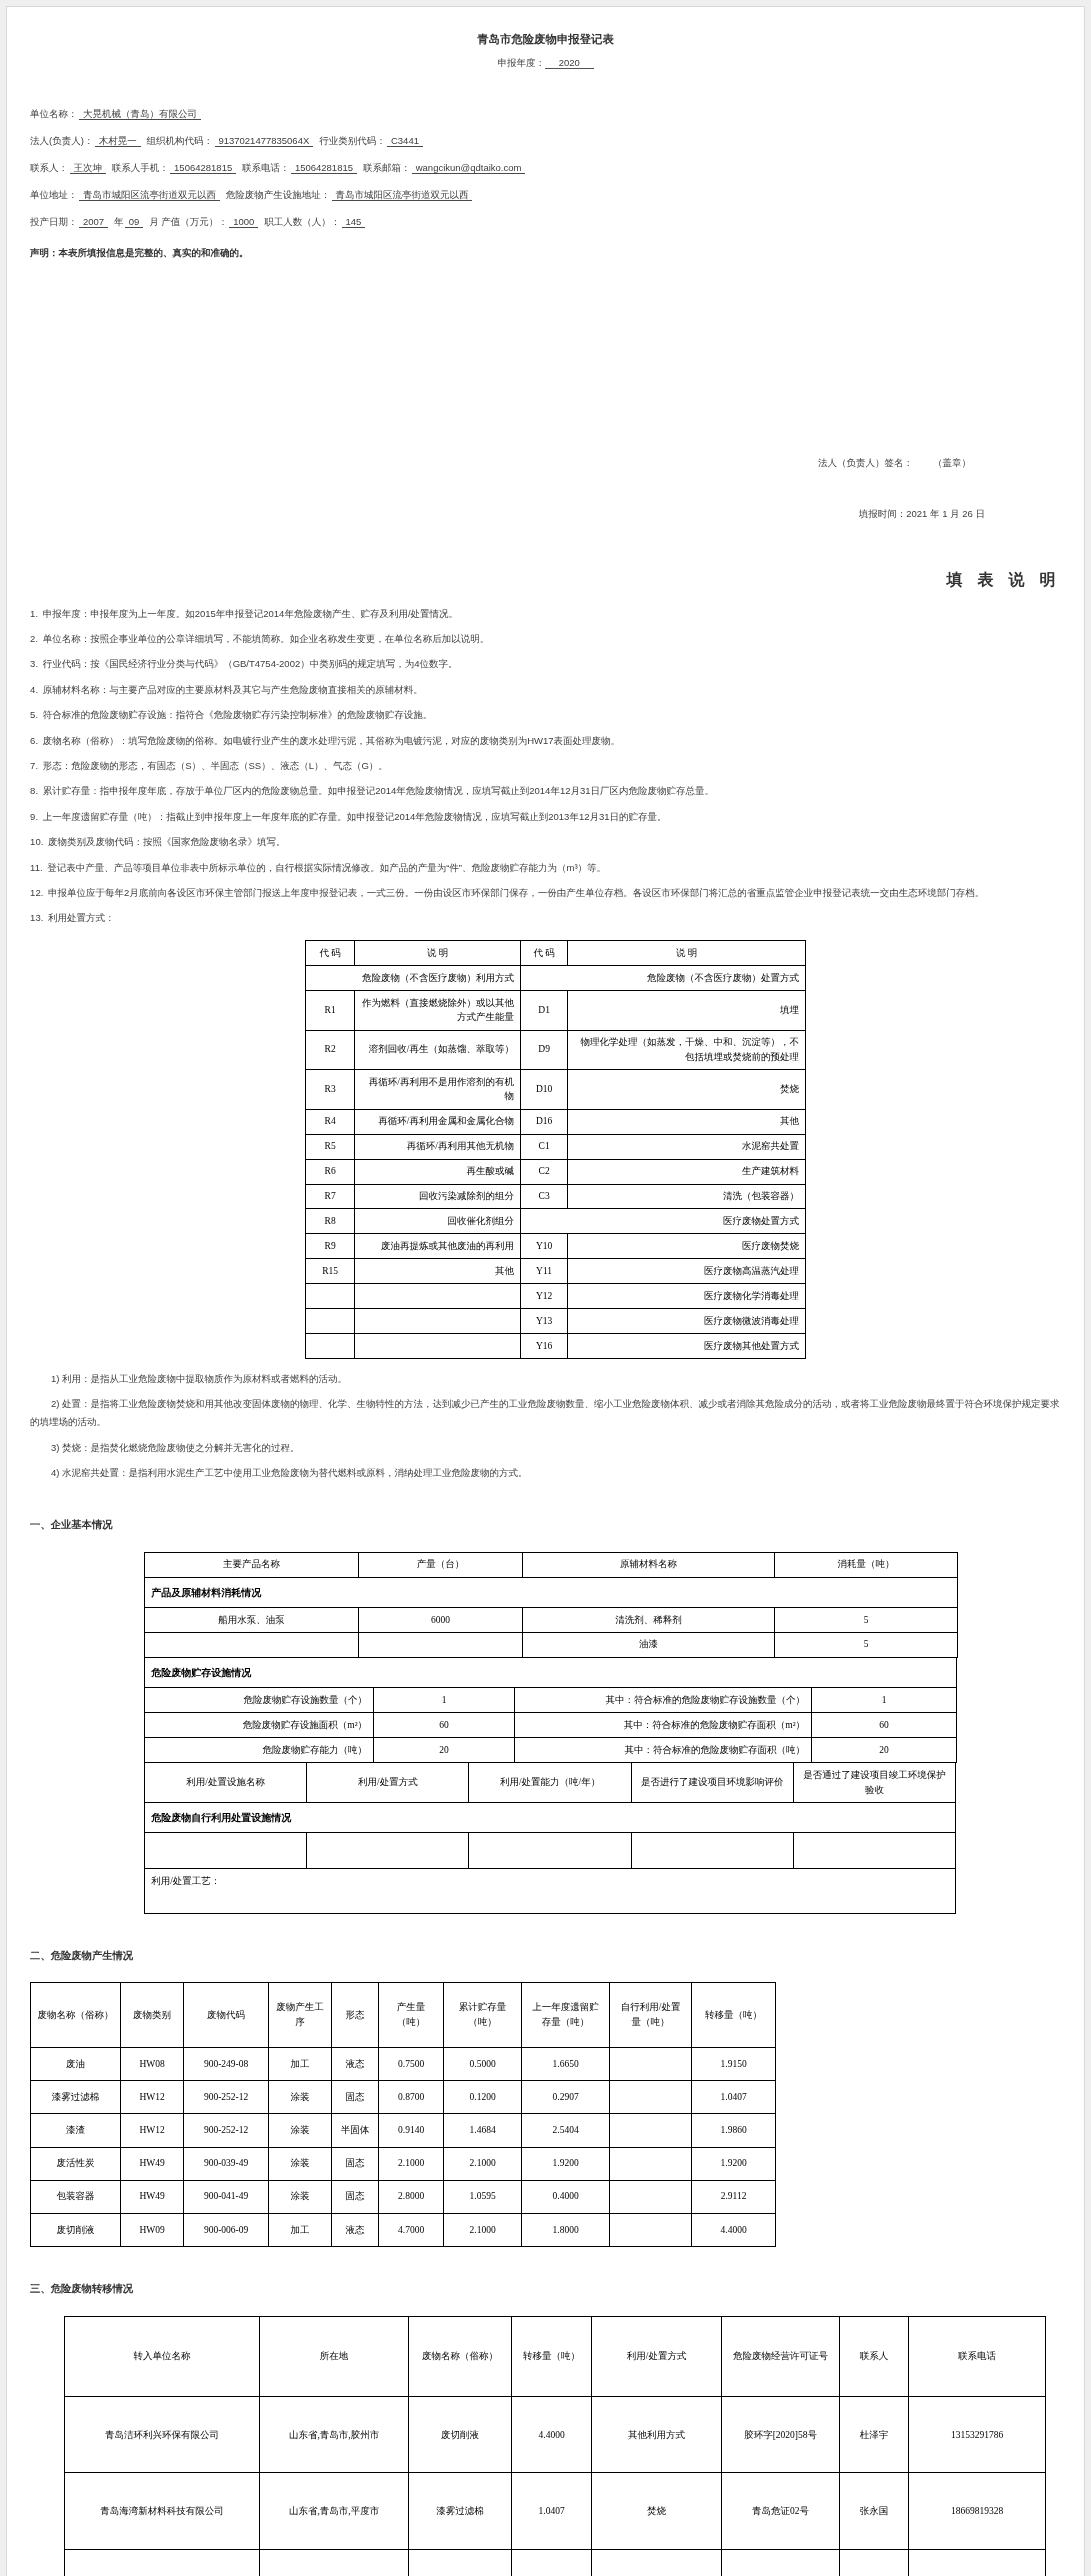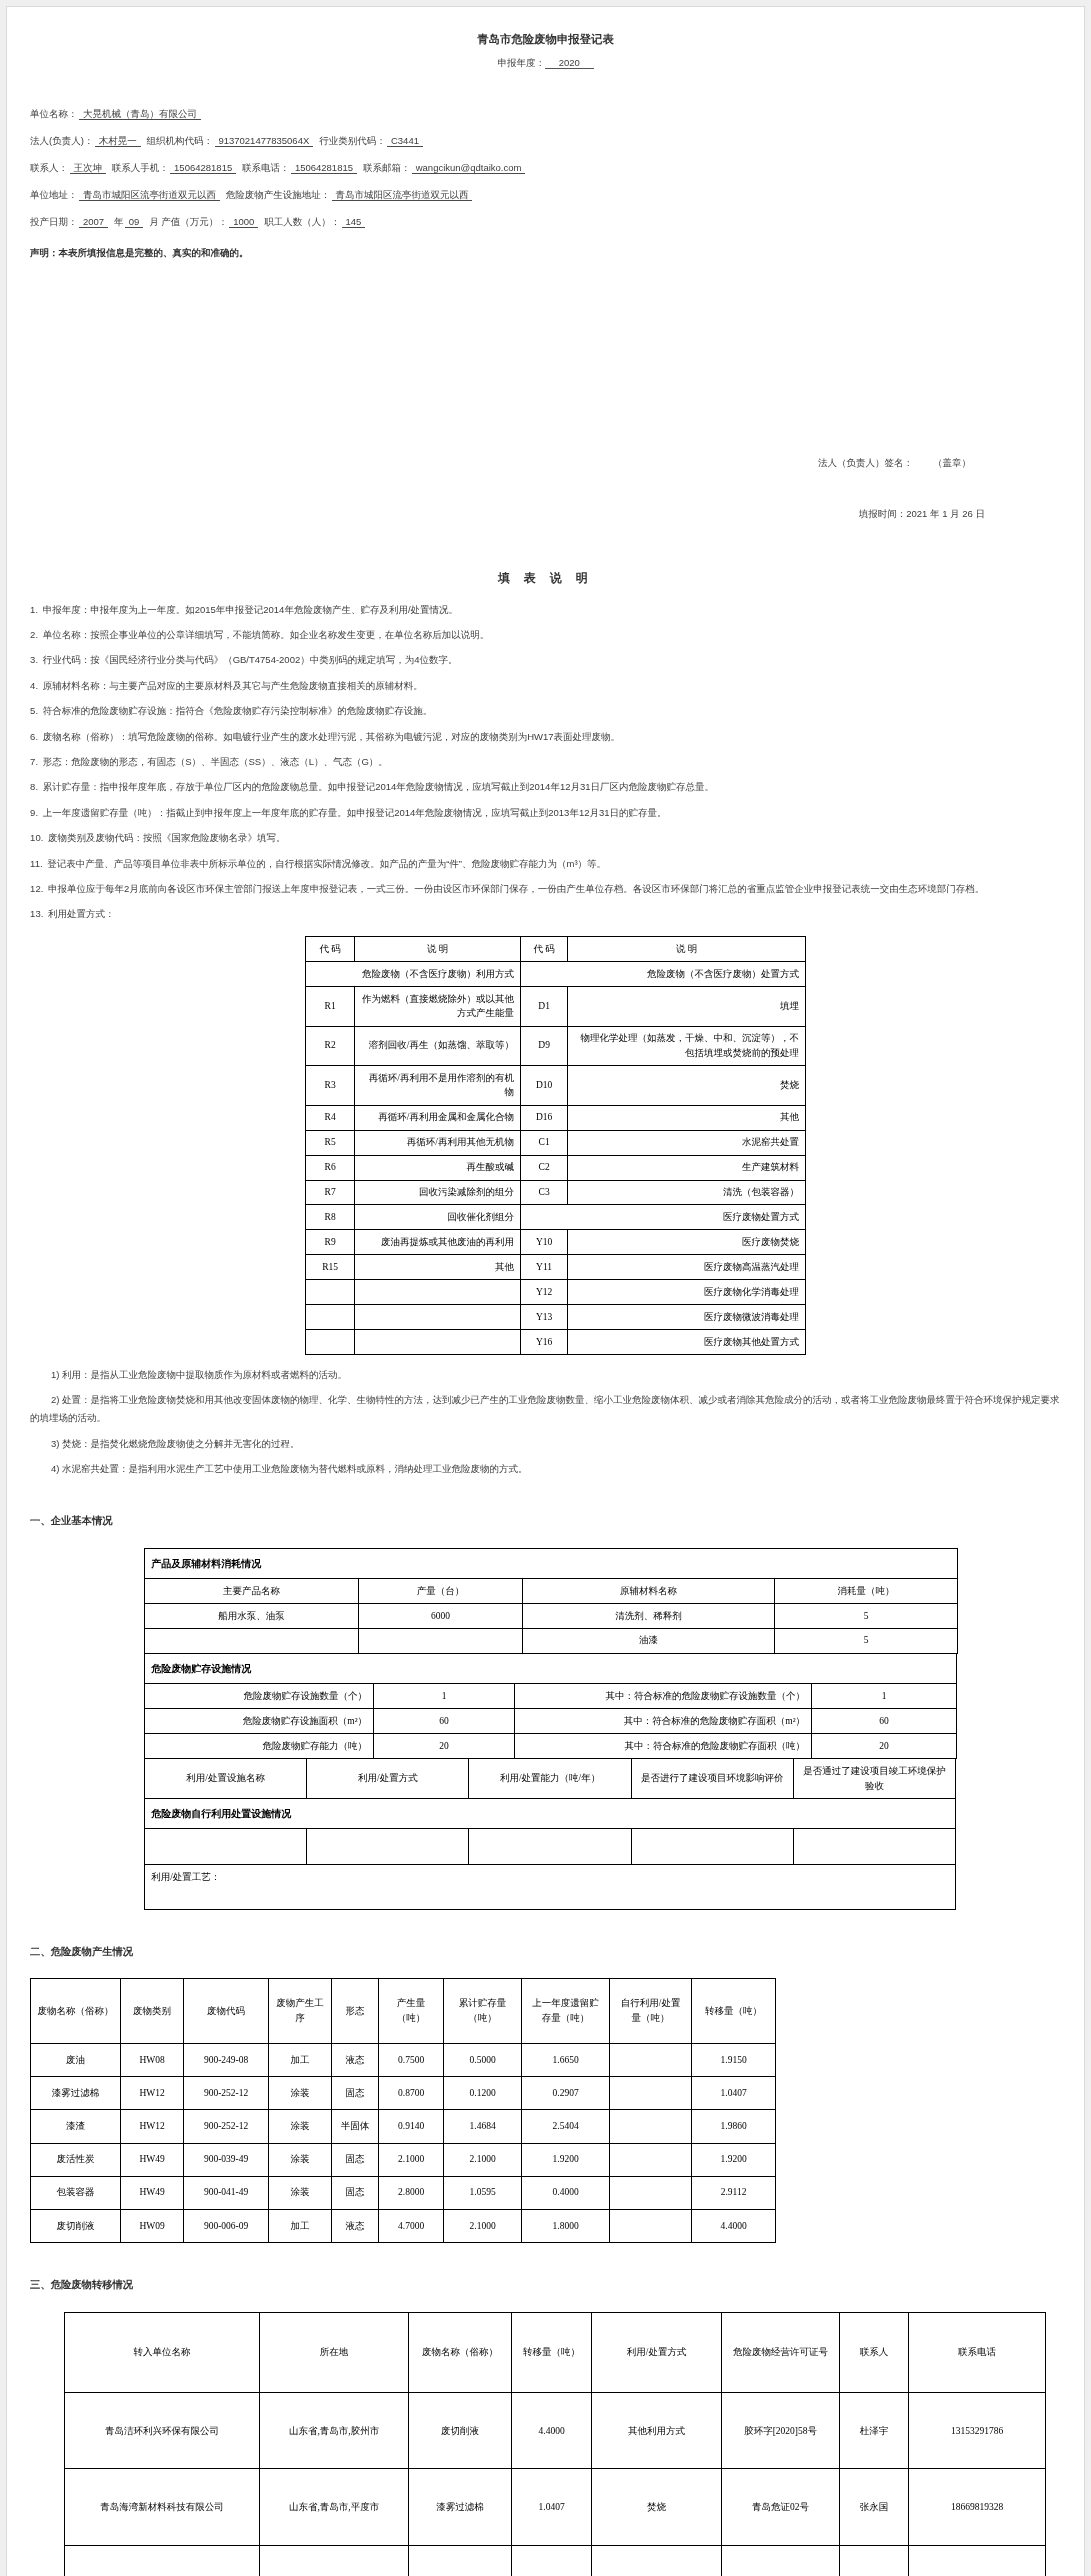--- a/index.html
+++ b/index.html
@@ -21,21 +21,21 @@
   .info-block{margin-top:36px;}
   .info-line{margin:10.7px 0;line-height:1.7;}
   .seg{margin-right:6.1px;white-space:nowrap;}
   .seg .lbl{margin-right:1.5px;}
   .seg .val{border-bottom:0.8px solid #4a4a4a;padding:0 3.8px;}
   .declaration{font-weight:bold;color:#333;margin-top:17px;}
   .sign-line{text-align:right;margin-top:197px;padding-right:90px;color:#3c3c3c;}
   .sign-line .seal{margin-left:20px;}
   .fill-time{text-align:right;margin-top:38px;padding-right:76px;color:#3c3c3c;}
   
-  .notes-heading{text-align:center;font-weight:bold;font-size:12px;letter-spacing:5.3px;color:#333;margin-top:49px;}
+  .notes-heading{text-align:right;font-weight:bold;font-size:16px;letter-spacing:5.3px;color:#333;margin-top:49px;}
   .instructions{margin-top:13.7px;}
   .ins-item{margin:6.9px 0;line-height:1.95;padding-left:21.4px;text-indent:-21.4px;color:#3c3c3c;}
   .ins-num{margin-right:4.6px;}
   
   table.doc-table{border-collapse:collapse;font-family:"Liberation Serif", serif;font-size:9.5px;color:#000;table-layout:fixed;}
   table.doc-table td{border:0.8px solid #000;padding:4.6px 6.1px;text-align:center;vertical-align:middle;line-height:1.55;word-break:break-all;}
   table.doc-table td.ta-l{text-align:right;}
   table.doc-table td.sec-head{text-align:left;font-weight:bold;font-size:10px;padding:6.9px 6.1px;}
   
   .code-table{margin:12.2px 0 4.6px 275px;width:500px;}
@@ -249,28 +249,28 @@
   <div class="tbl-wrap1">
     <table class="doc-table t-abc" style="width:812px">
       <colgroup>
           <col style="width:214px">
           <col style="width:164px">
           <col style="width:252px">
           <col style="width:183px">
         </colgroup>
       <tbody>
         <tr>
-            <td class="sec-head" colspan="4">产品及原辅材料消耗情况</td>
-          </tr>
-        <tr>
           <td>主要产品名称</td>
           <td>产量（台）</td>
           <td>原辅材料名称</td>
           <td>消耗量（吨）</td>
         </tr>
+        <tr>
+            <td class="sec-head" colspan="4">产品及原辅材料消耗情况</td>
+          </tr>
       </tbody>
       <tbody>
 
           <tr>
             <td>船用水泵、油泵</td>
             <td>6000</td>
             <td>清洗剂、稀释剂</td>
             <td>5</td>
           </tr>
 

